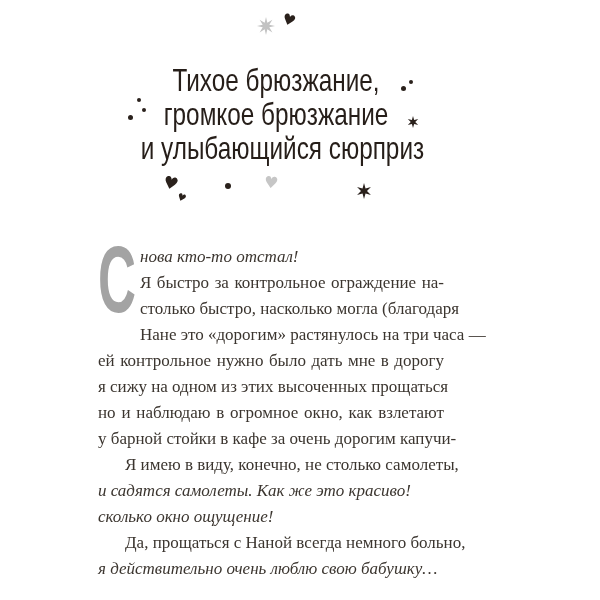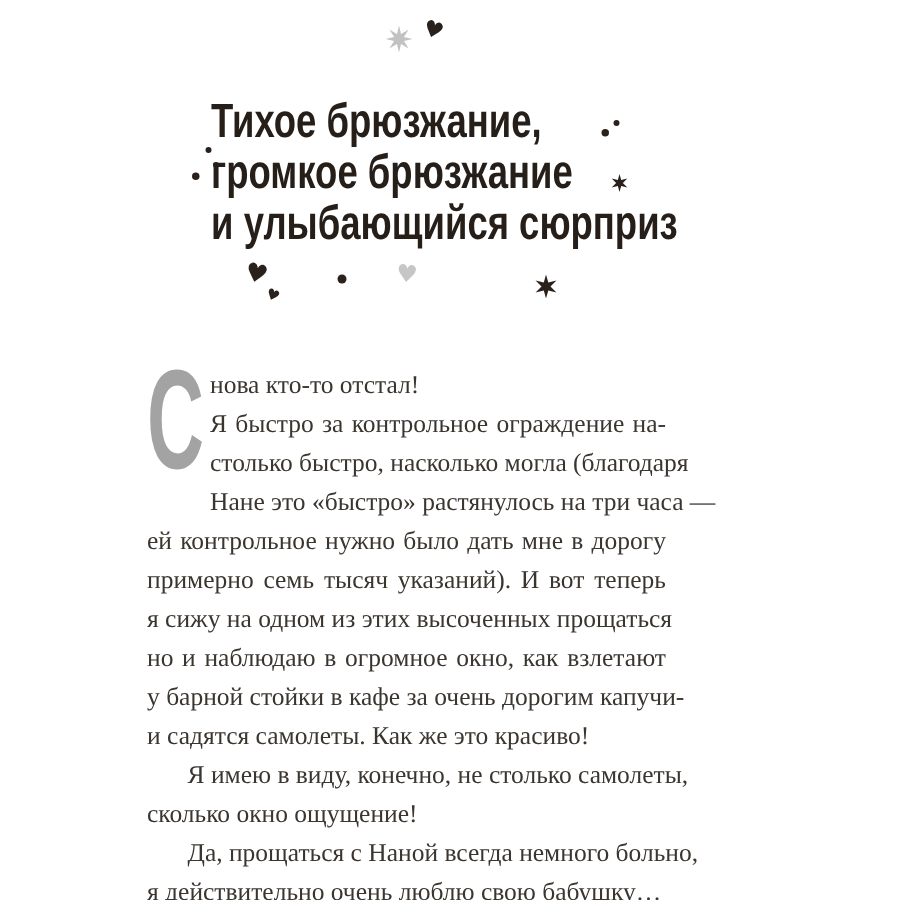--- a/index.html
+++ b/index.html
@@ -7,22 +7,22 @@
     width:600px; height:600px;
     background:#ffffff;
     font-family:"Liberation Serif", serif;
     overflow:hidden;
   }
   .page { position:relative; width:600px; height:600px; background:#ffffff; }
 
   
   .title {
     position:absolute; left:98px; top:63px; width:356px;
-    color:#261e19;
-    font-family:"Liberation Sans", sans-serif; font-weight:bold;
+    text-align:center; color:#261e19;
+    font-family:"Liberation Sans", sans-serif; font-weight:normal;
   }
   .tline {
     font-size:32px; line-height:34px; white-space:nowrap;
     transform:scaleX(0.76); transform-origin:50% 50%;
   }
 
   
   .pagenum-wrap { position:absolute; left:448px; top:170px; width:50px; height:50px; }
   .pagenum-wrap svg { position:absolute; left:0; top:0; }
   .pagenum {
@@ -43,21 +43,21 @@
   .dropcap-box span {
     position:absolute; left:0; top:-13px;
     font-family:"Liberation Sans", sans-serif; font-weight:bold;
     font-size:94px; line-height:94px; color:#a3a3a3;
     transform:scaleX(0.56); transform-origin:0 0;
   }
   .bline {
     height:26px; line-height:26px; white-space:nowrap;
     text-align:justify; text-align-last:justify;
   }
-  .bline.end { text-align:center; text-align-last:left; }
+  .bline.end { text-align:center; text-align-last:left;font-style:italic; }
   .bline.ind { padding-left:27px; }
 
   
   .deco { position:absolute; }
   .heart {
     font-family:"DejaVu Sans", sans-serif; color:#2a211c; line-height:1;
     display:inline-block;
   }
   .heart.gray { color:#c6c6c6; }
   .dot {
@@ -100,26 +100,25 @@
 
 
   <div class="bodytext">
     <div class="dropcap-box">
       <span>С</span>
     </div>
 
   <div class="bline end">нова кто-то отстал!</div>
       <div class="bline">Я быстро за контрольное ограждение на-</div>
       <div class="bline">столько быстро, насколько могла (благодаря</div>
-      <div class="bline">Нане это «быстро» растянулось на три часа —</div>
+      <div class="bline">Нане это «дорогим» растянулось на три часа —</div>
       <div class="bline">ей контрольное нужно было дать мне в дорогу</div>
-      <div class="bline">примерно семь тысяч указаний). И вот теперь</div>
       <div class="bline">я сижу на одном из этих высоченных прощаться</div>
       <div class="bline">но и наблюдаю в огромное окно, как взлетают</div>
       <div class="bline">у барной стойки в кафе за очень дорогим капучи-</div>
+      <div class="bline ind">Я имею в виду, конечно, не столько самолеты,</div>
       <div class="bline end">и садятся самолеты. Как же это красиво!</div>
-      <div class="bline ind">Я имею в виду, конечно, не столько самолеты,</div>
       <div class="bline end">сколько окно ощущение!</div>
       <div class="bline ind">Да, прощаться с Наной всегда немного больно,</div>
       <div class="bline end">я действительно очень люблю свою бабушку…</div>
     </div>
 
 </div>
 
 </body></html>

